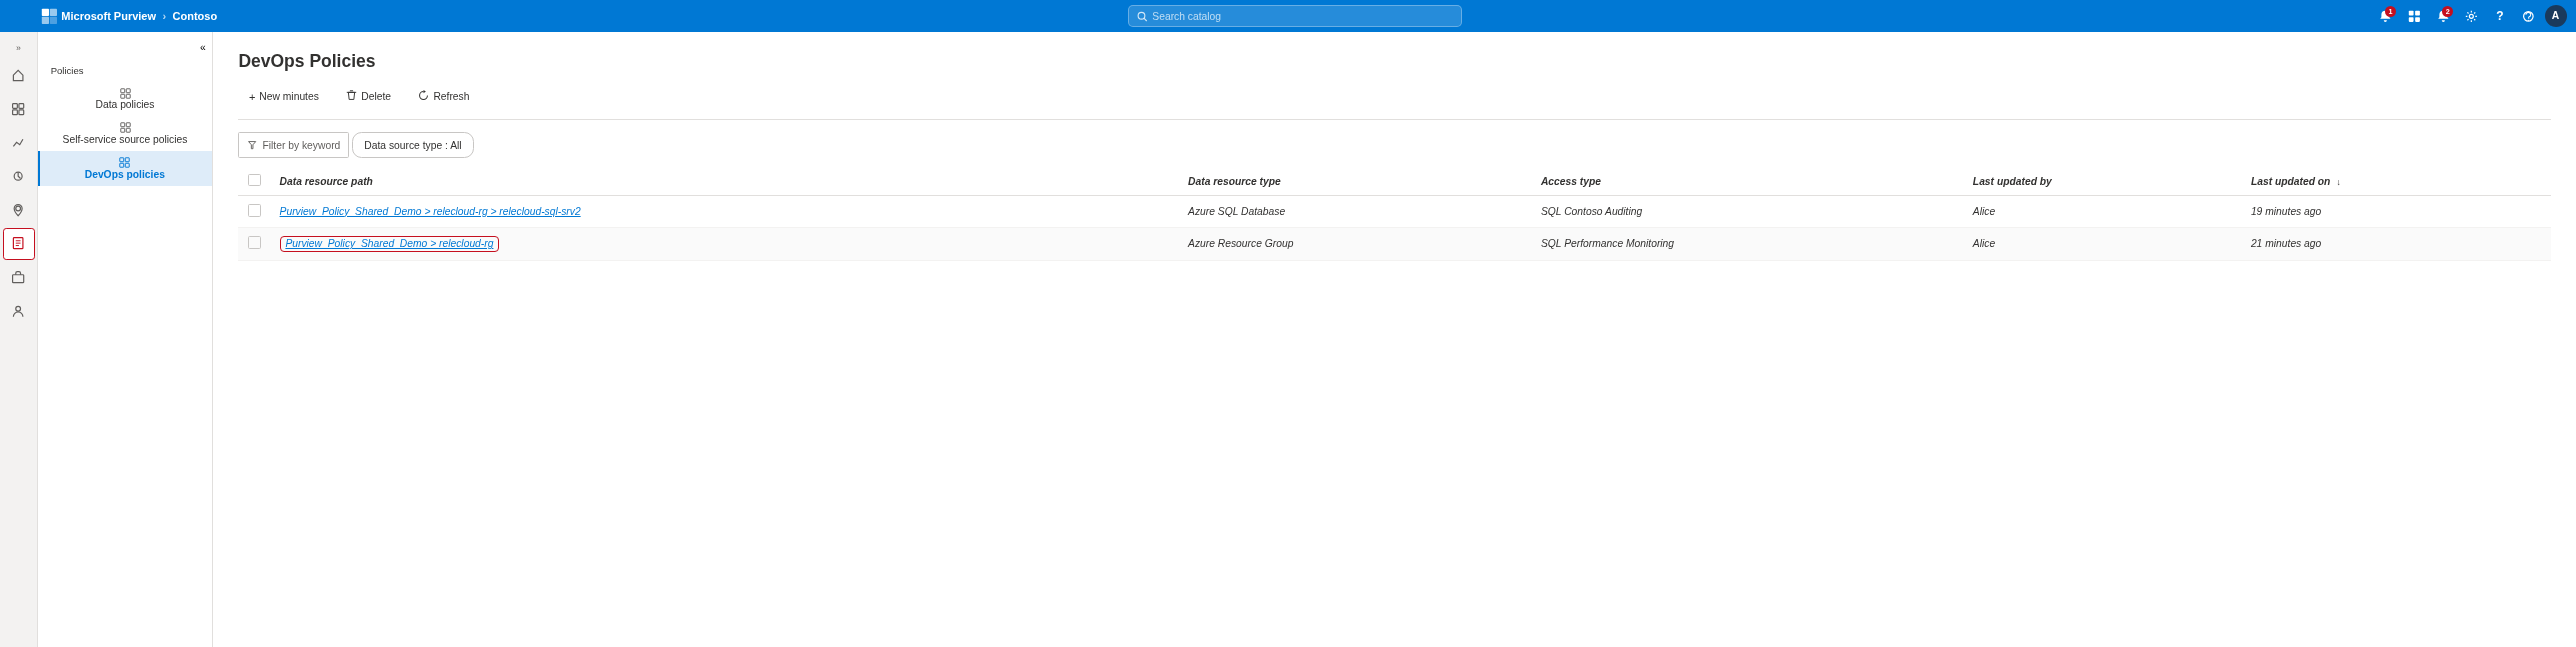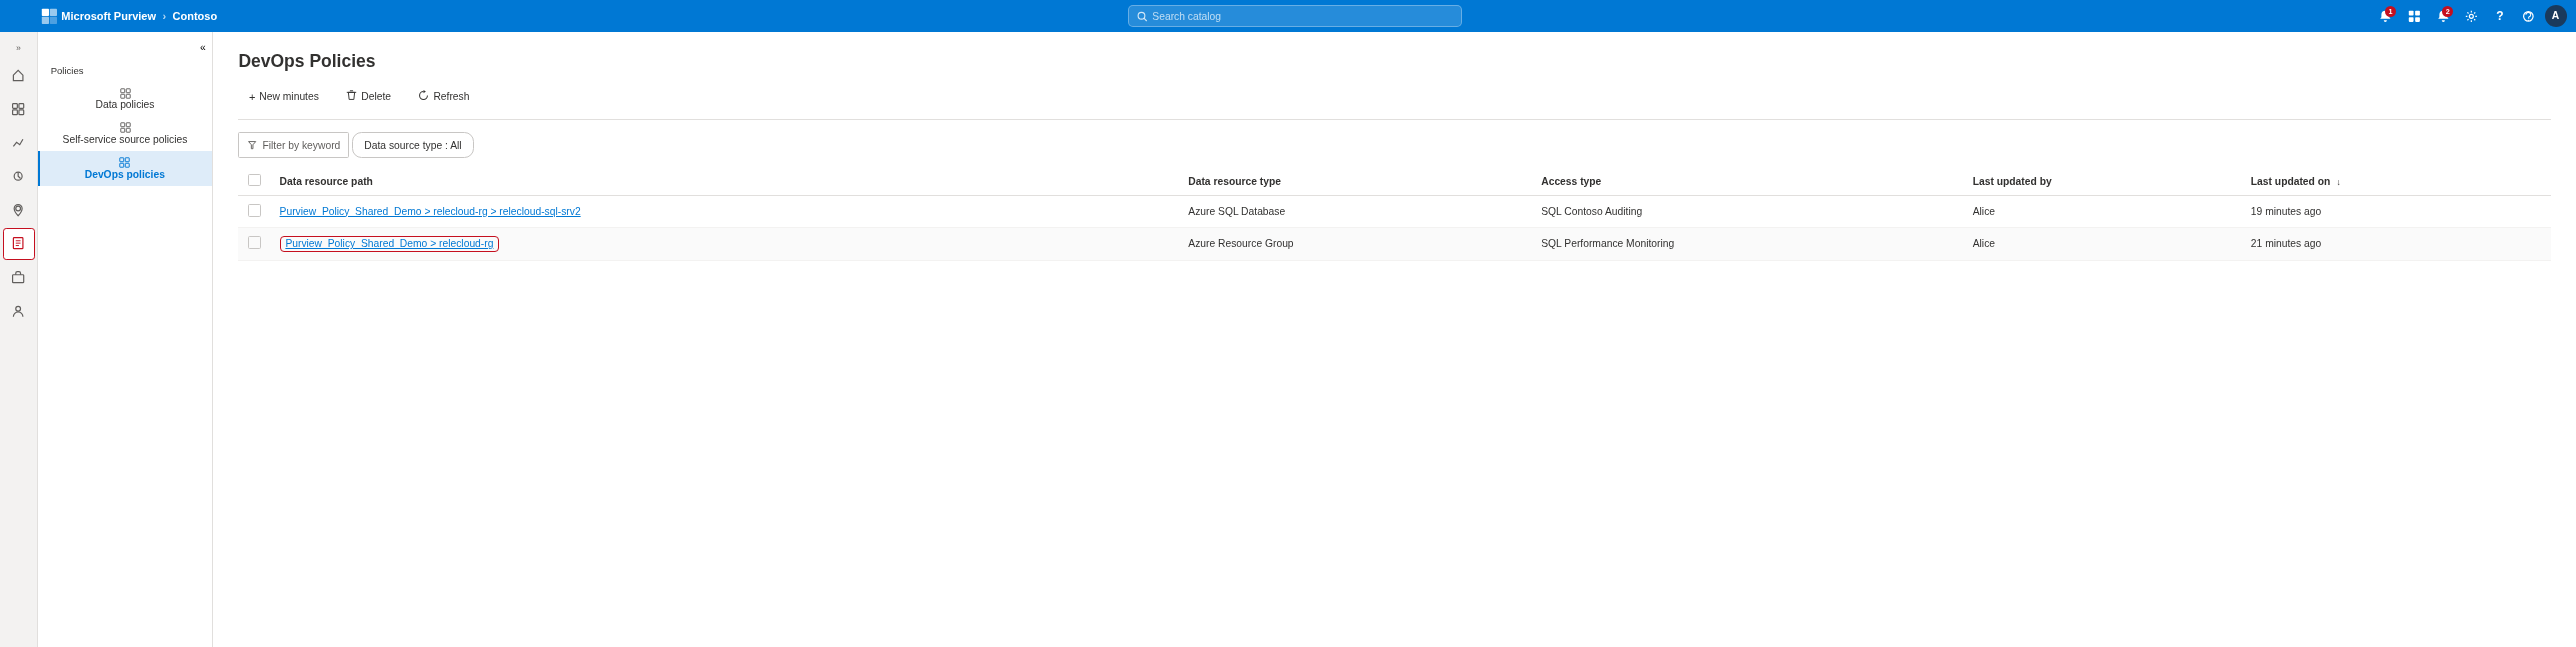--- a/index.html
+++ b/index.html
@@ -251,20 +251,21 @@
       font-size: 10.3px;
       color: #323130;
       margin-bottom: 9.5px;
     }
 
     
     .policy-table {
       width: 100%;
       border-collapse: collapse;
       font-size: 10.3px;
+      font-style: italic;
     }
     .policy-table th {
       text-align: left;
       padding: 6.4px 9.5px;
       color: #323130;
       font-weight: 600;
       border-bottom: 1.6px solid #e1dfdd;
       white-space: nowrap;
     }
     .policy-table th.sortable {

